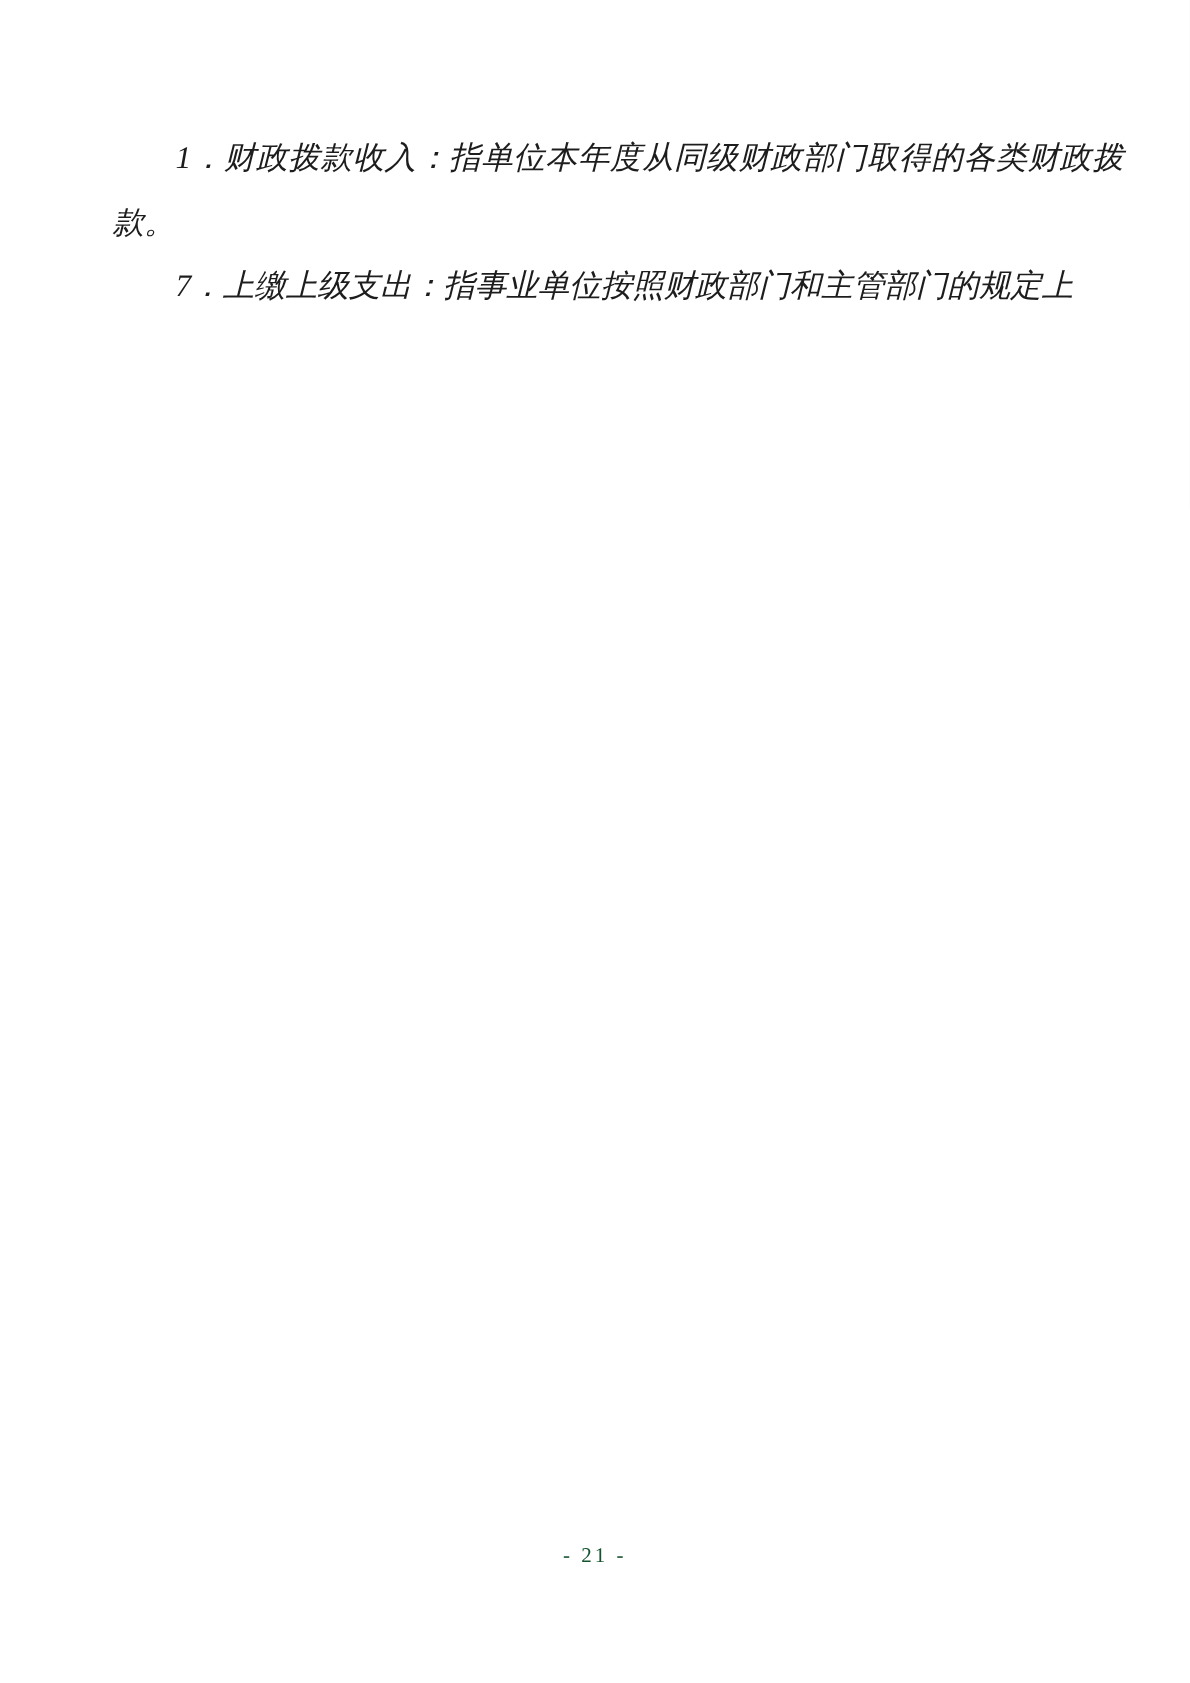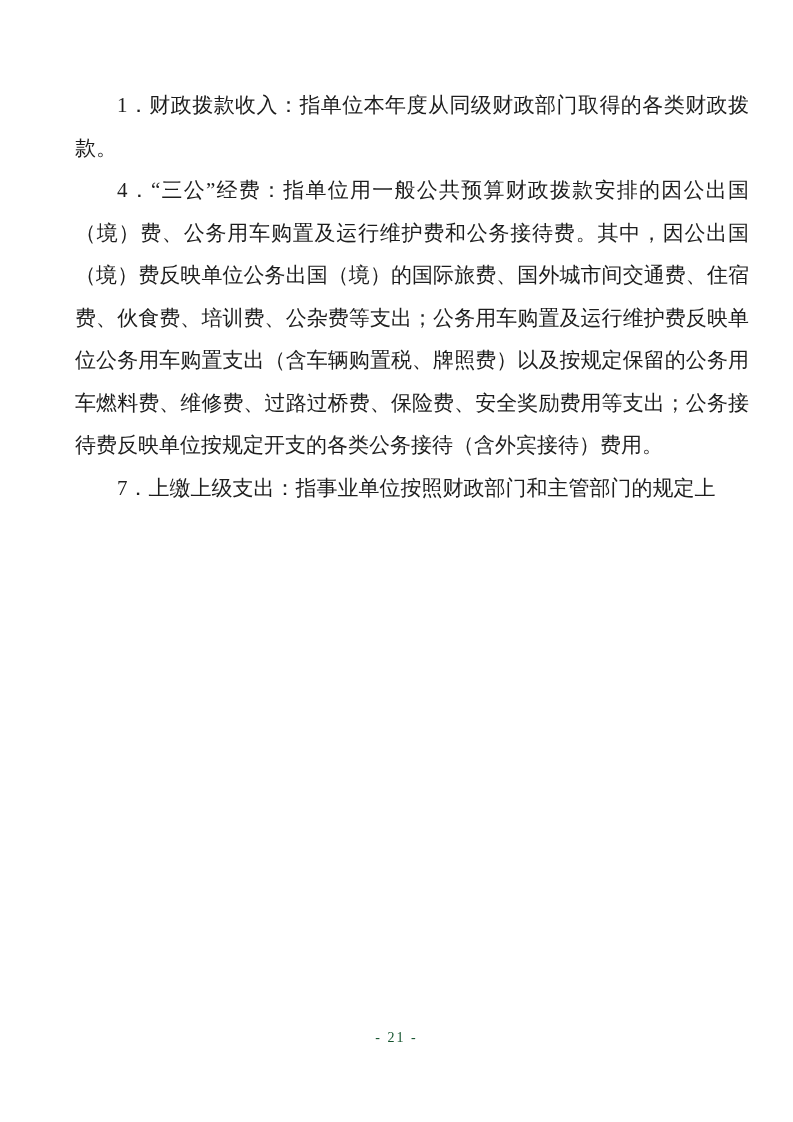--- a/index.html
+++ b/index.html
@@ -28,35 +28,35 @@
     font-size: 21px;
     line-height: 42.5px;
     text-align: justify;
     color: #1d1d1d;
   }
   .content p {
     margin: 0;
     padding: 0;
     text-indent: 2em;
     word-break: break-all;
+    font-style: italic;
   }
   .page-number {
     position: absolute;
     left: 0;
     right: 0;
     top: 1030px;
     text-align: center;
     font-size: 14px;
     letter-spacing: 2px;
     color: #14532d;
   }
 </style>
 </head>
 <body>
 
 <div class="page">
   <div class="content">
     <p>1．财政拨款收入：指单位本年度从同级财政部门取得的各类财政拨款。</p>
-    <p>4．“三公”经费：指单位用一般公共预算财政拨款安排的因公出国（境）费、公务用车购置及运行维护费和公务接待费。其中，因公出国（境）费反映单位公务出国（境）的国际旅费、国外城市间交通费、住宿费、伙食费、培训费、公杂费等支出；公务用车购置及运行维护费反映单位公务用车购置支出（含车辆购置税、牌照费）以及按规定保留的公务用车燃料费、维修费、过路过桥费、保险费、安全奖励费用等支出；公务接待费反映单位按规定开支的各类公务接待（含外宾接待）费用。</p>
     <p>7．上缴上级支出：指事业单位按照财政部门和主管部门的规定上</p>
   </div>
   <div class="page-number">- 21 -</div>
 </div>
 
 </body></html>

